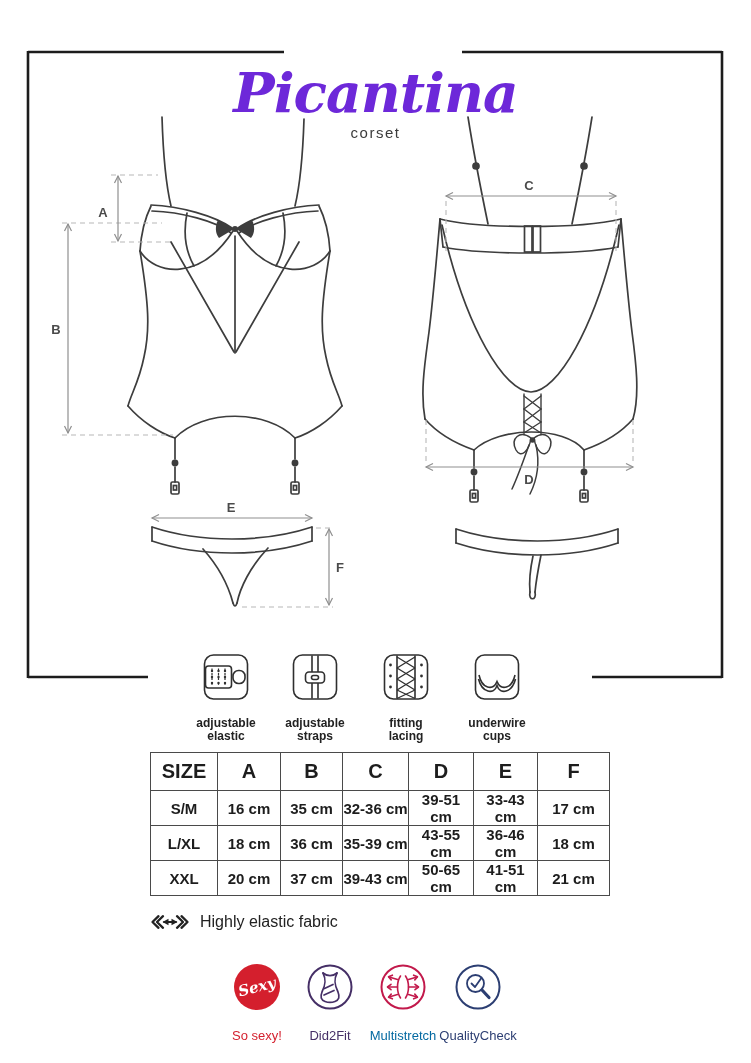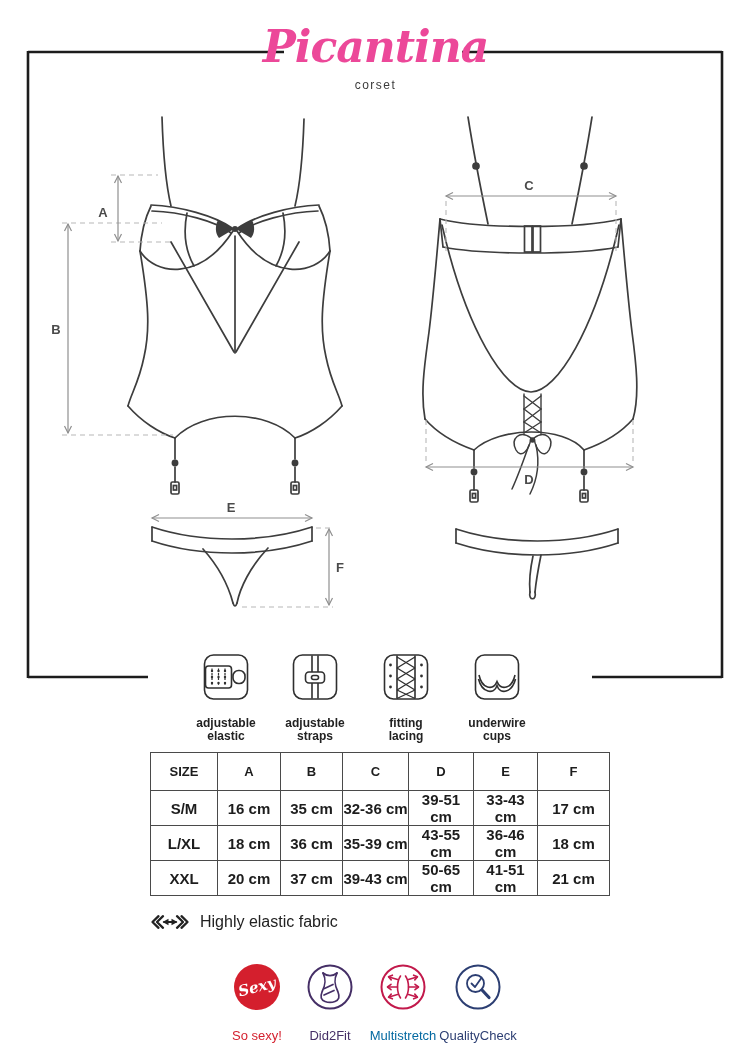--- a/index.html
+++ b/index.html
@@ -6,40 +6,40 @@
   html,body { background:#fff; }
   .page {
     position:relative; width:751px; height:1063px; background:#fff;
     font-family:"Liberation Sans", sans-serif; overflow:hidden;
   }
   .diagram-svg { position:absolute; left:0; top:0; pointer-events:none; }
 
   .logo { position:absolute; top:18px; left:0; width:751px; text-align:center; }
   .logo-script {
     font-family:"DejaVu Serif", serif; font-style:italic; font-weight:bold;
-    font-size:44px; color:#ec4899; letter-spacing:-1px; line-height:58px;
+    font-size:55px; color:#6d28d9; letter-spacing:-1px; line-height:58px;margin-top:46px;
   }
   .logo-sub {
-    font-size:12px; color:#3b3b3b; letter-spacing:1.5px; margin-top:2px; font-weight:400;
+    font-size:15px; color:#3b3b3b; letter-spacing:1.5px; margin-top:2px; font-weight:400;
   }
 
   .features { position:absolute; top:653px; left:0; width:751px; height:84px; }
   .feature { position:absolute; width:90px; text-align:center; }
   .feature svg { display:block; margin:0 auto; }
   .feature-label { margin-top:16px; font-size:12px; font-weight:bold; color:#222; line-height:13px; }
 
   .size-table {
     position:absolute; top:752px; left:150px; border-collapse:collapse;
     table-layout:fixed; width:459px; color:#1d1d1d;
   }
   .size-table th, .size-table td {
     border:1.5px solid #4a4a4a; text-align:center; vertical-align:middle;
     font-size:15px; font-weight:bold; height:28px; padding:0;
   }
-  .size-table thead th { height:38px; font-size:13px; }
+  .size-table thead th { height:38px; font-size:20px; }
 
   .fabric-note {
     position:absolute; top:913px; left:150px; display:flex; align-items:center; gap:10px;justify-content:flex-end;
   }
   .fabric-note .txt { font-size:16px; color:#222; font-weight:500; }
 
   .badges { position:absolute; top:964px; left:0; width:751px; height:70px; }
   .badge { position:absolute; width:96px; text-align:center; }
   .badge-circle { width:46px; height:46px; margin:0 auto; display:flex; align-items:center; justify-content:center; }
   .badge-circle.filled-red { background:#d41f2d; border-radius:50%; }

